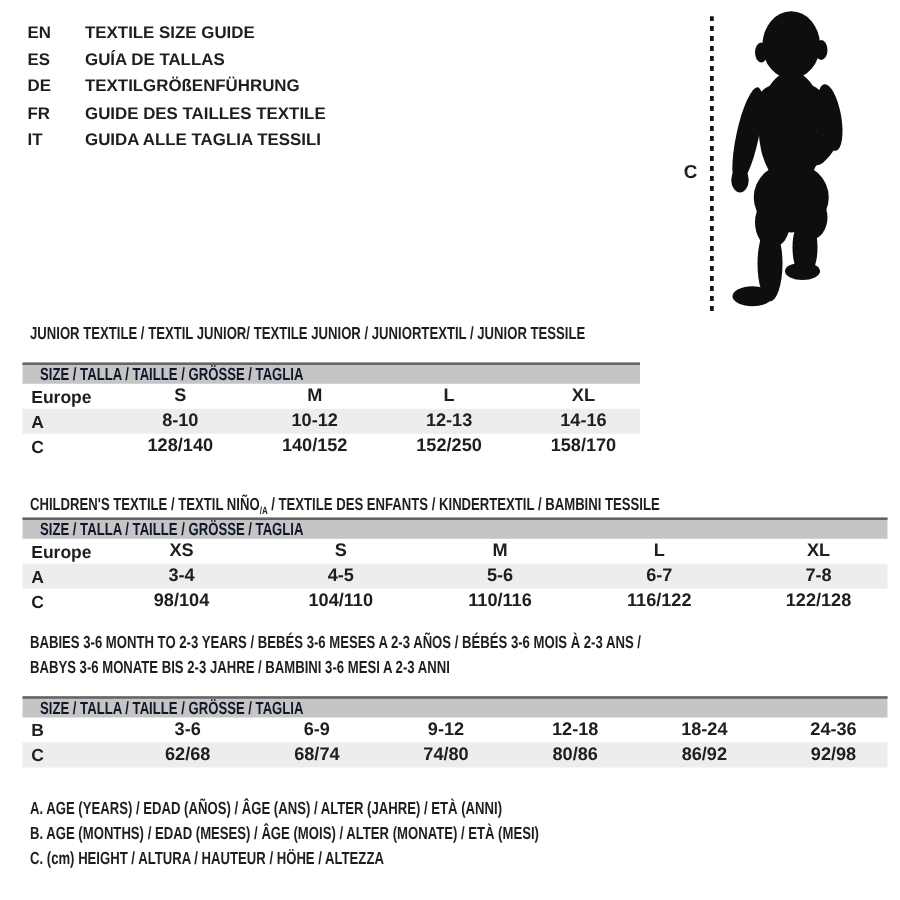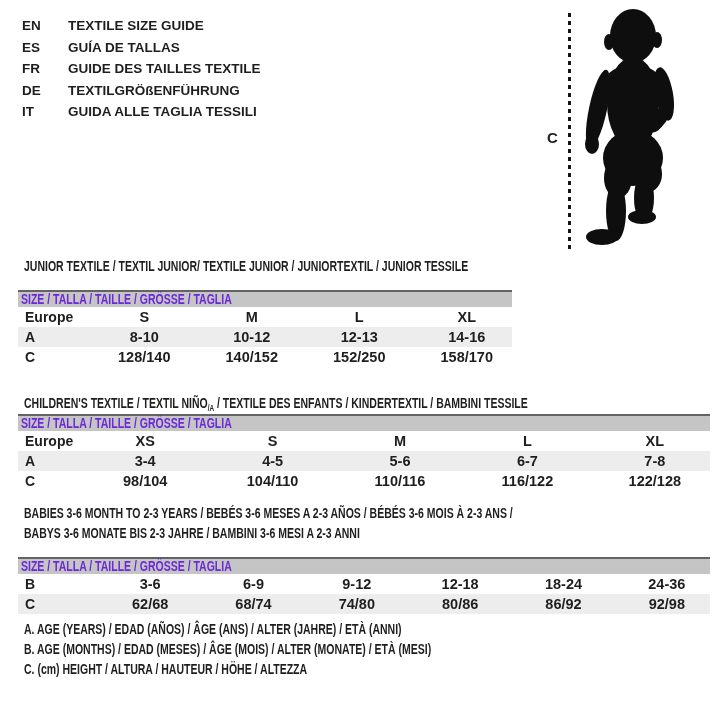--- a/index.html
+++ b/index.html
@@ -24,52 +24,52 @@
   #title-junior{left:24px;top:257px;}
   #title-children{left:24px;top:394px;}
   #title-babies{left:24px;top:504px;}
   .sub{font-size:8.5px;vertical-align:-3px;}
   
   .tbl{position:absolute;}
   #table-junior{left:18px;top:290px;width:494px;}
   #table-children{left:18px;top:414px;width:692px;}
   #table-babies{left:18px;top:557px;width:692px;}
   .band{height:15px;background:var(--band-bg,#c5c5c5);border-top:2px solid var(--band-border,#636363);
-    line-height:15px;padding-left:3px;font-size:14px;color:#6d28d9;}
+    line-height:15px;padding-left:14px;font-size:14px;color:#0f172a;}
   .trow{display:flex;height:20px;align-items:center;font-size:14.5px;gap:17px;}
   .trow.shaded{background:var(--row-shaded,#ededed);}
   .rlabel{padding-left:7px;font-size:14px;box-sizing:content-box;}
   #table-junior .rlabel{width:57px;}
   #table-children .rlabel{width:48px;}
   #table-babies .rlabel{width:65px;}
   .cell{flex:1;text-align:center;}
   
-  .footnotes{position:absolute;left:24px;top:619px;font-size:14px;line-height:20px;}
+  .footnotes{position:absolute;left:24px;top:636px;font-size:14px;line-height:20px;}
 </style>
 </head>
 <body>
 
 <div class="page" style="--page-bg: #ffffff; --text: #1e1e1e; --band-bg: #c5c5c5; --band-border: #636363; --row-shaded: #ededed;">
 
   <div class="langs" id="langs">
       <div class="lang-row">
         <span class="lang-code">EN</span>
         <span class="lang-label">TEXTILE SIZE GUIDE</span>
       </div>
       <div class="lang-row">
         <span class="lang-code">ES</span>
         <span class="lang-label">GUÍA DE TALLAS</span>
       </div>
       <div class="lang-row">
+        <span class="lang-code">DE</span>
+        <span class="lang-label">TEXTILGRÖßENFÜHRUNG</span>
+      </div>
+      <div class="lang-row">
         <span class="lang-code">FR</span>
         <span class="lang-label">GUIDE DES TAILLES TEXTILE</span>
-      </div>
-      <div class="lang-row">
-        <span class="lang-code">DE</span>
-        <span class="lang-label">TEXTILGRÖßENFÜHRUNG</span>
       </div>
       <div class="lang-row">
         <span class="lang-code">IT</span>
         <span class="lang-label">GUIDA ALLE TAGLIA TESSILI</span>
       </div>
     </div>
 
   <div class="figure">
     <svg viewBox="0 0 112 245" width="112" height="245" style="color: rgb(14, 14, 14);">
       <g fill="currentColor">

